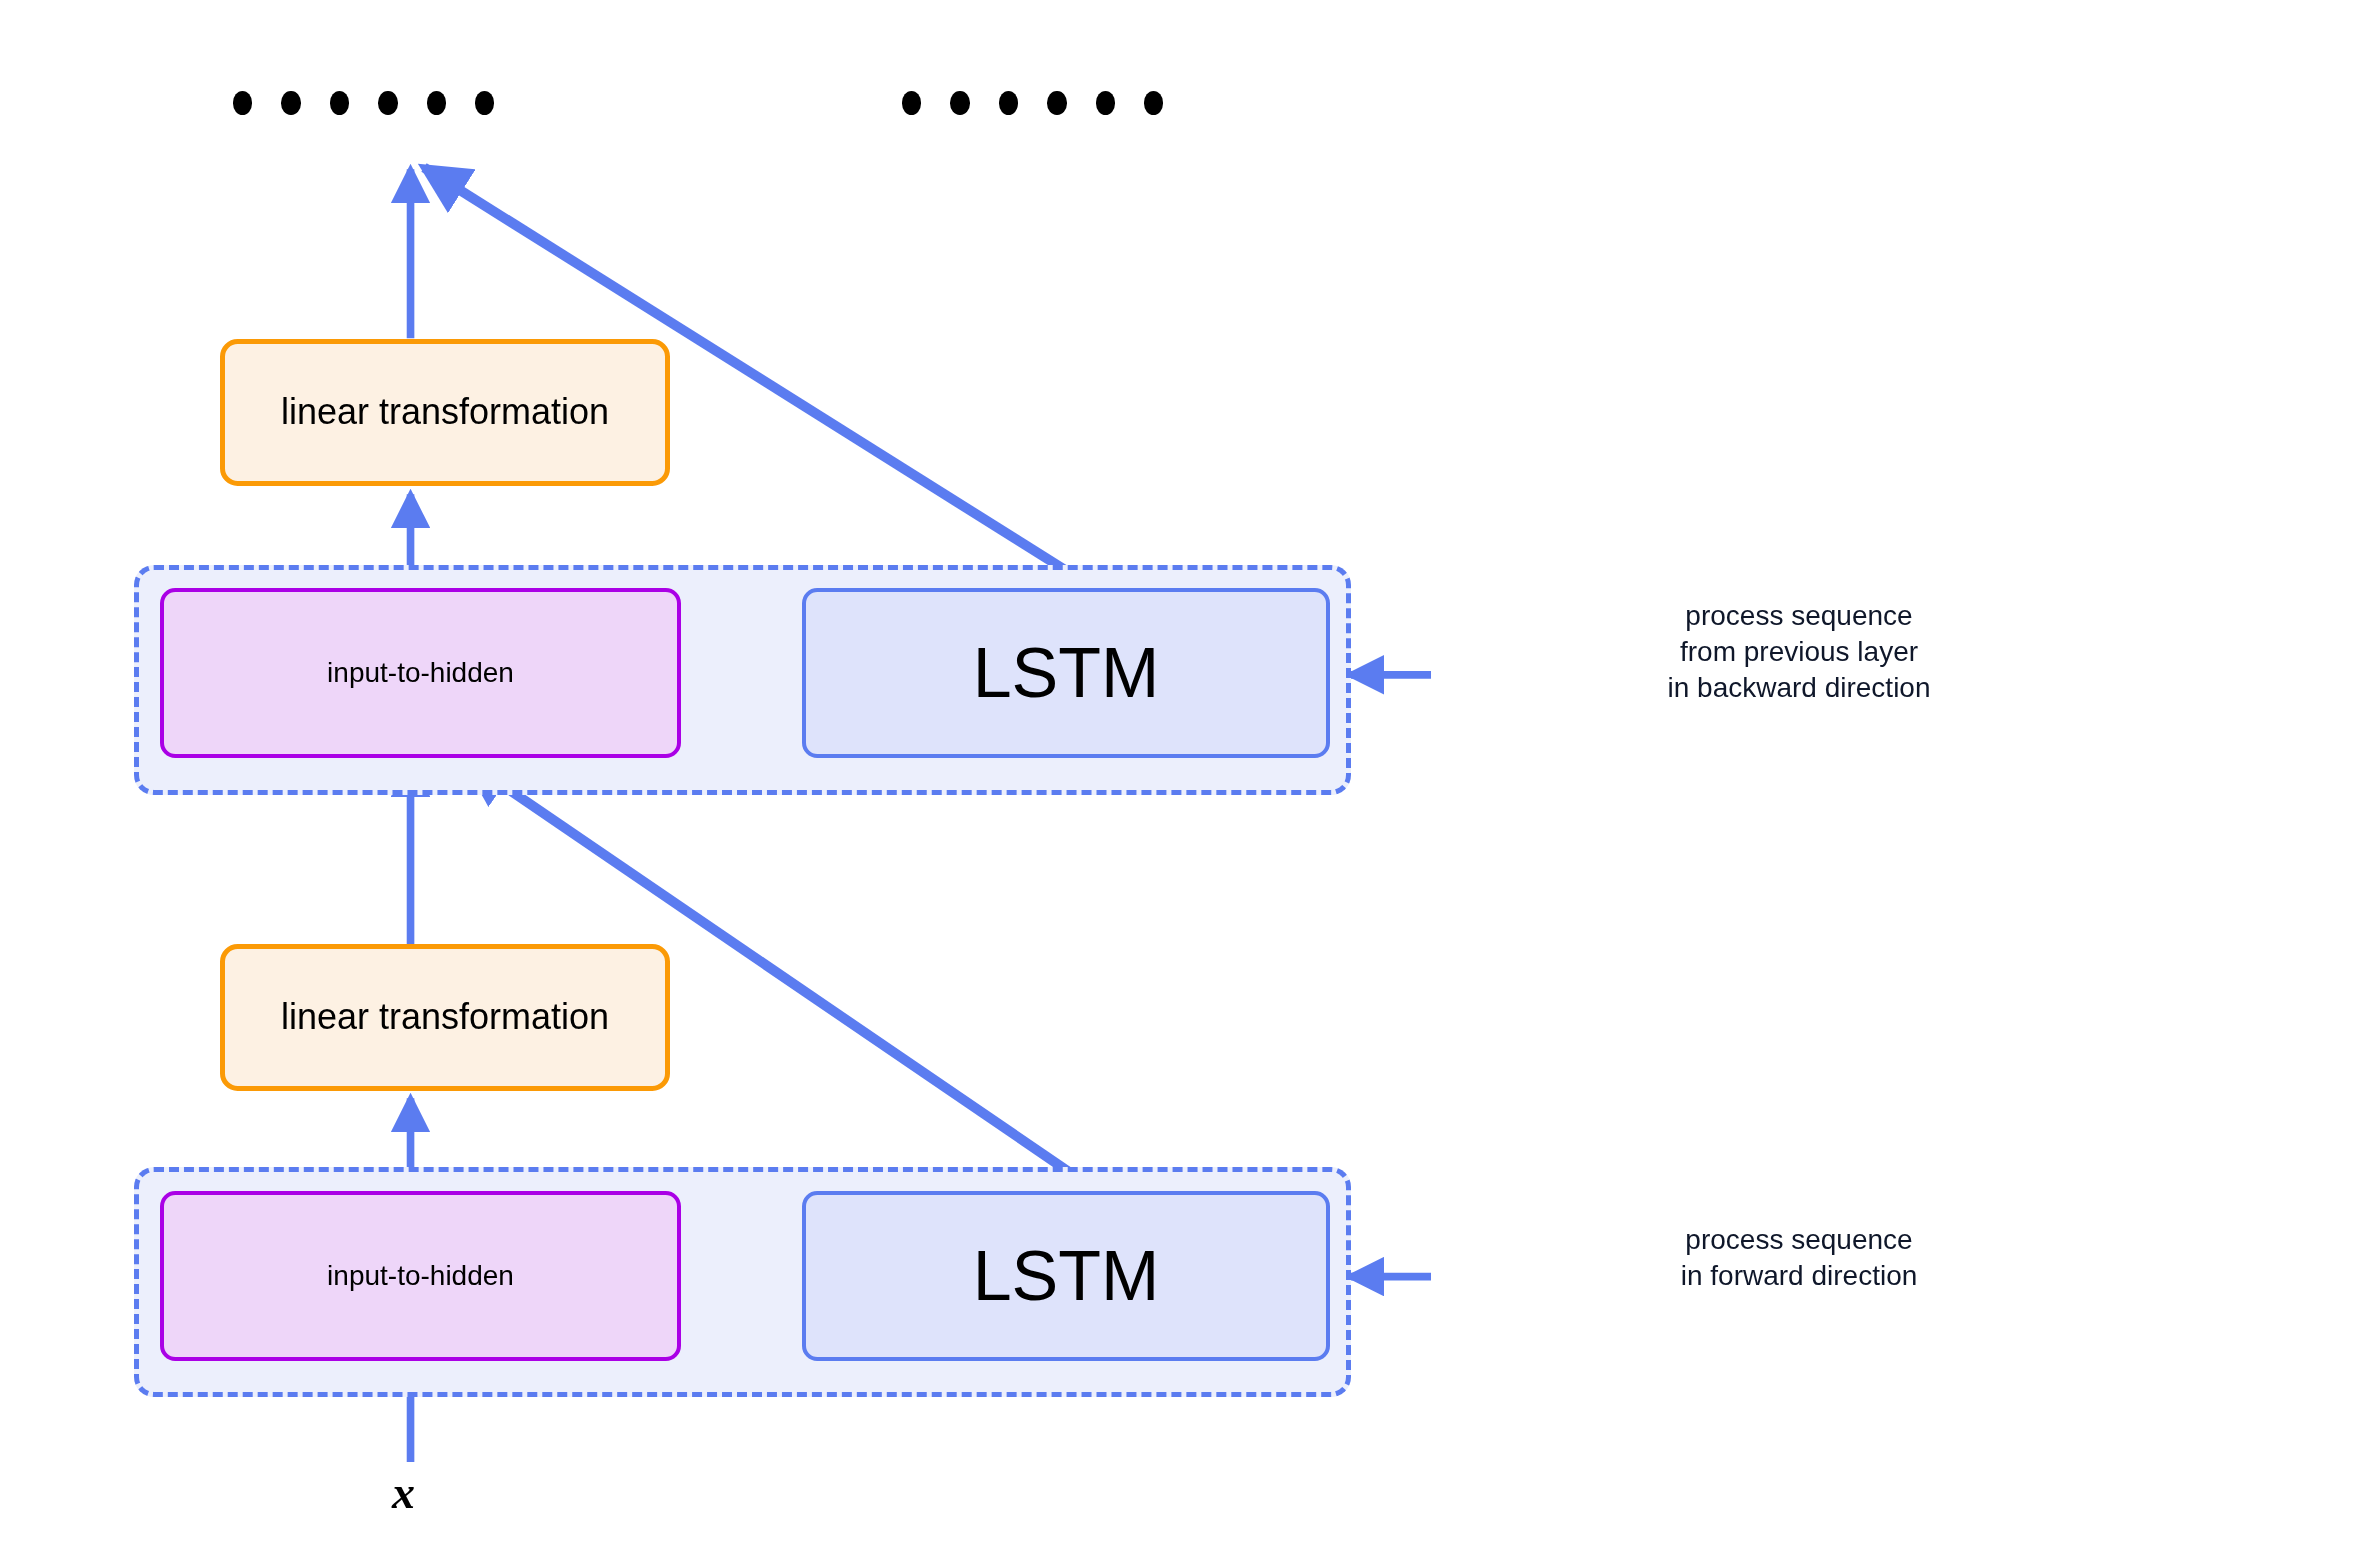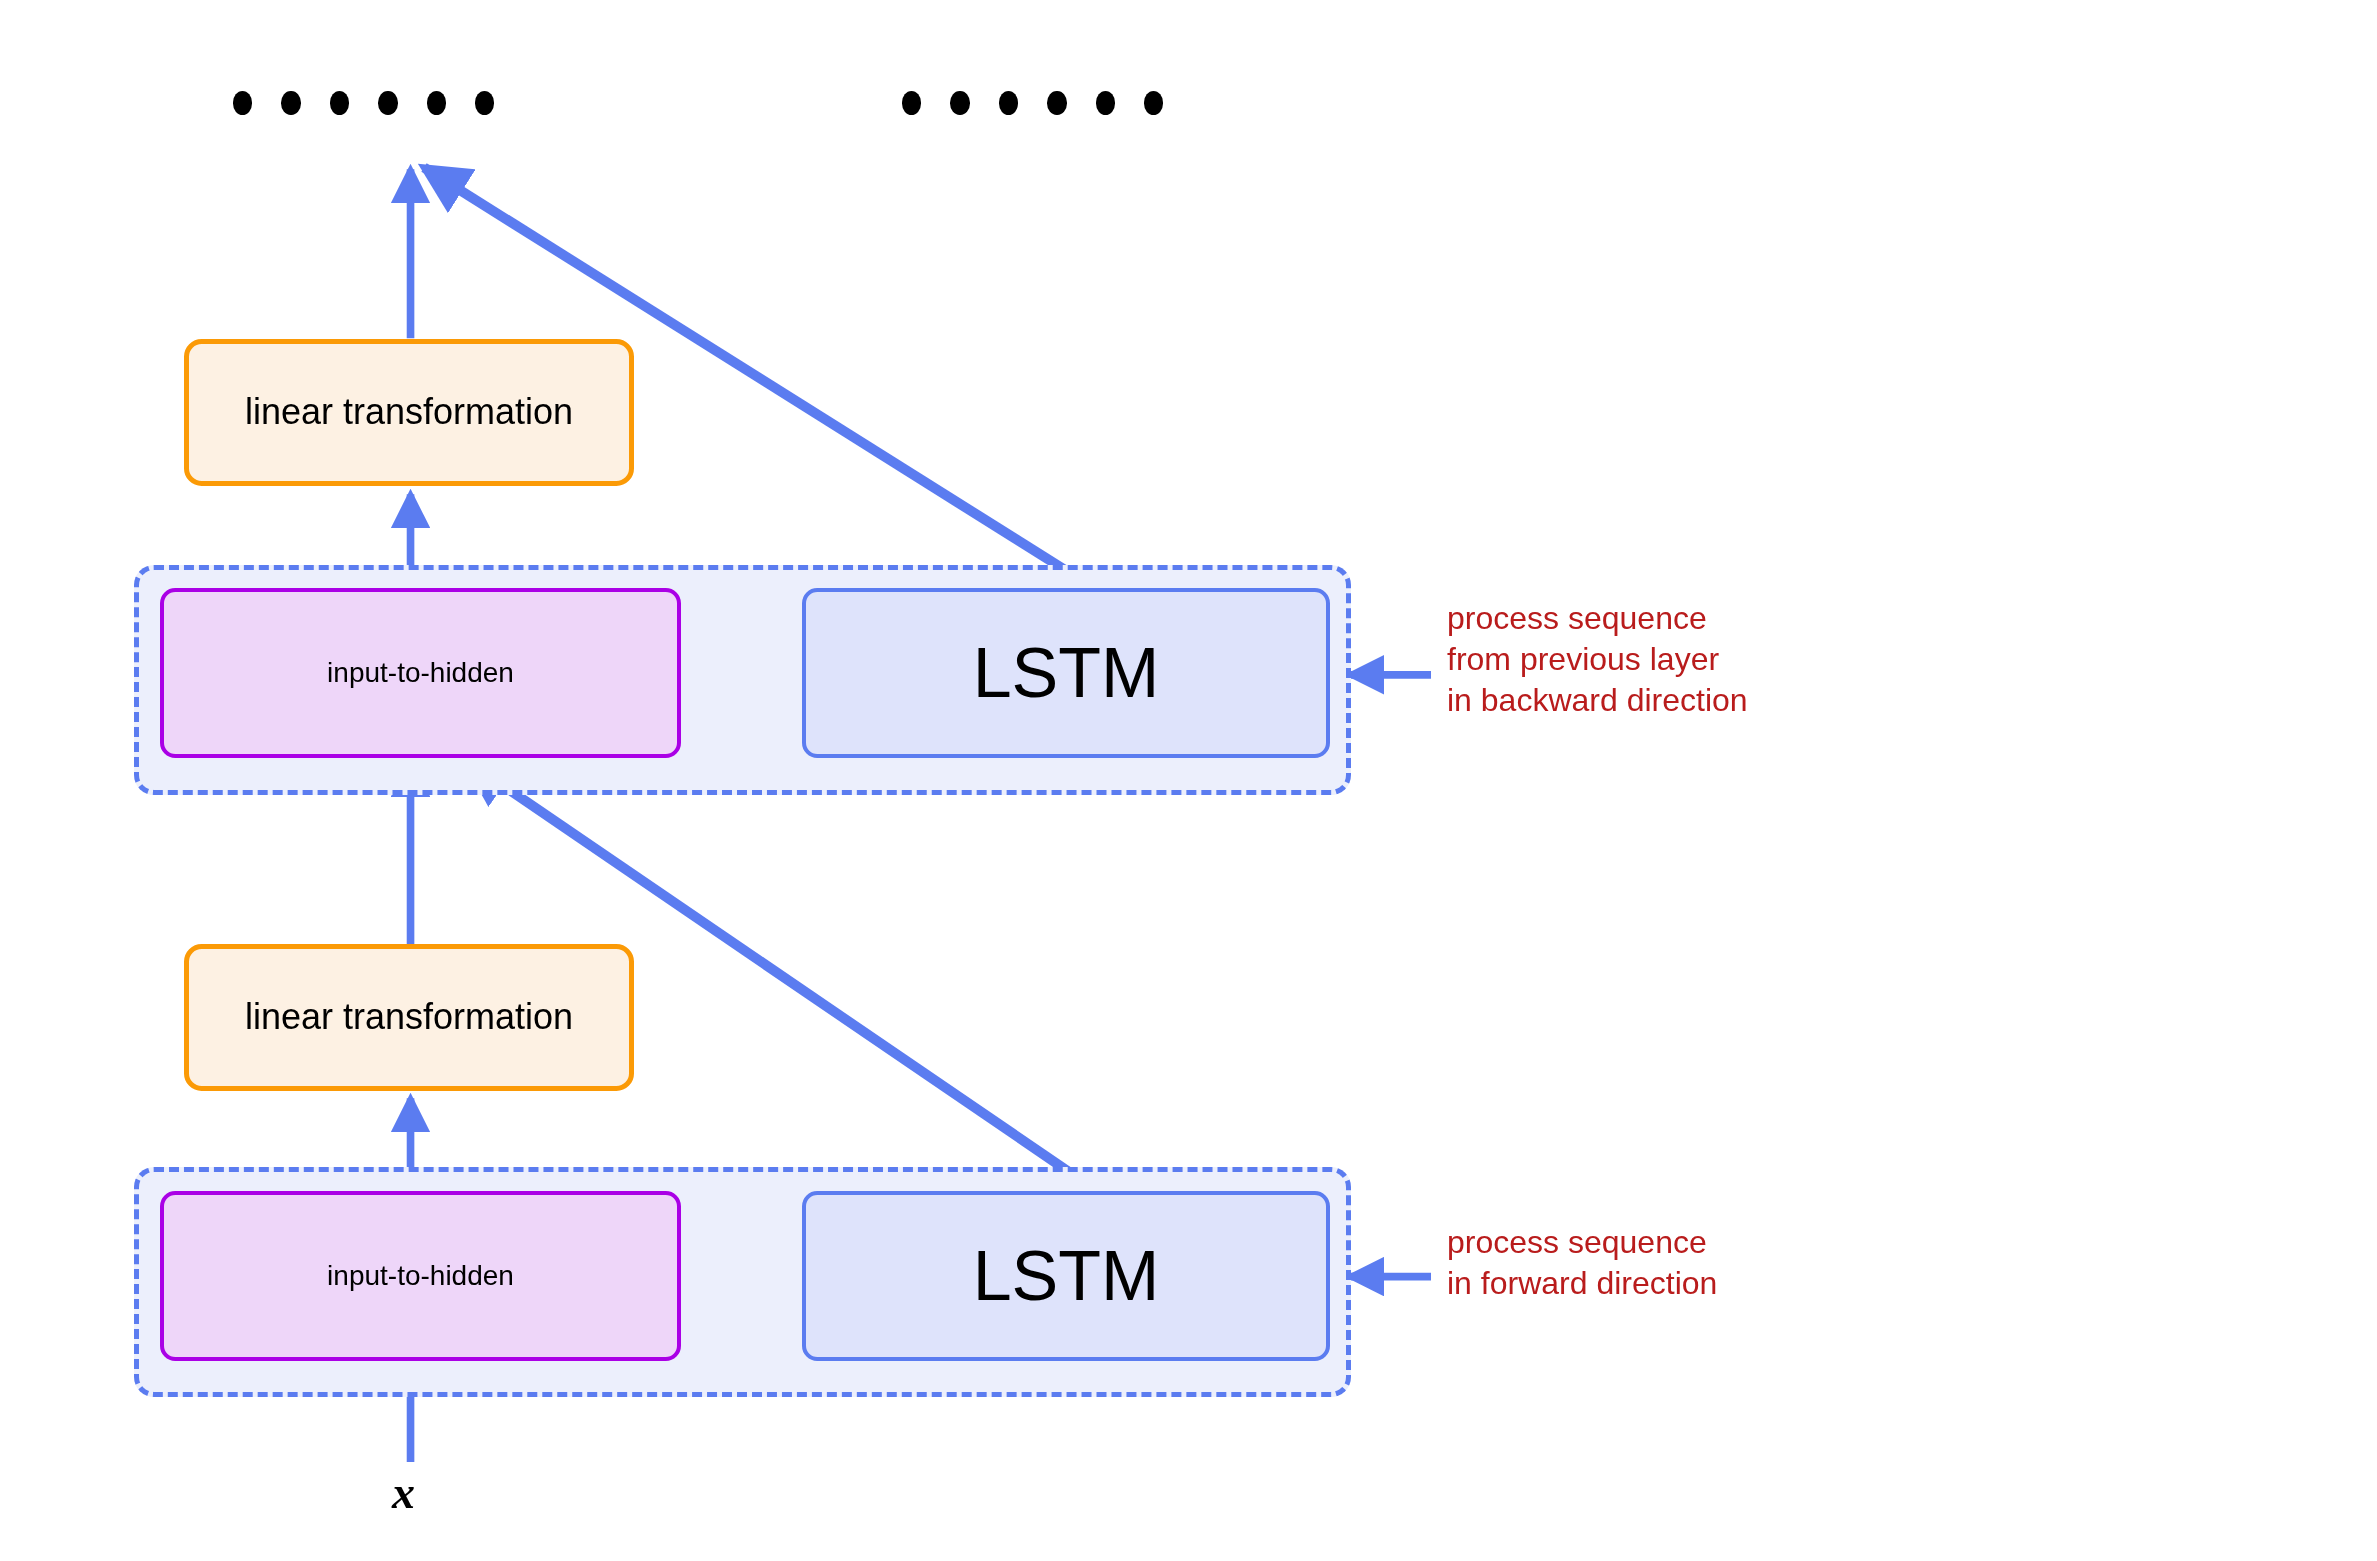--- a/index.html
+++ b/index.html
@@ -44,20 +44,21 @@
     justify-content: center;
     text-align: center;
     color: #000000;
     line-height: 1.18;
   }
   .node-linear {
     background: #fdf1e3;
     border: 5.3px solid #fb9a06;
     border-radius: 17.6px;
     font-size: 36px;
+    margin-left: 36px;
   }
   .node-i2h {
     background: #eed6f9;
     border: 4.1px solid #aa00e6;
     border-radius: 15.3px;
     font-size: 28px;
   }
   .node-lstm {
     background: #dee3fb;
     border: 4.1px solid #5b7cf0;
@@ -75,24 +76,25 @@
     width: 19.4px;
     height: 23.5px;
     border-radius: 50%;
     background: #000000;
   }
   .dot + .dot { margin-left: 29px; }
 
   
   .annotation {
     position: absolute;
-    font-size: 32px;
-    color: #b91c1c;
+    font-size: 28px;
+    color: #0f172a;
     line-height: 1.28;
     white-space: pre-line;
+    text-align: center;
   }
 
   
   .input-symbol {
     position: absolute;
     font-family: "Liberation Serif", serif;
     font-style: italic;
     font-weight: 700;
     font-size: 46px;
     color: #000000;

